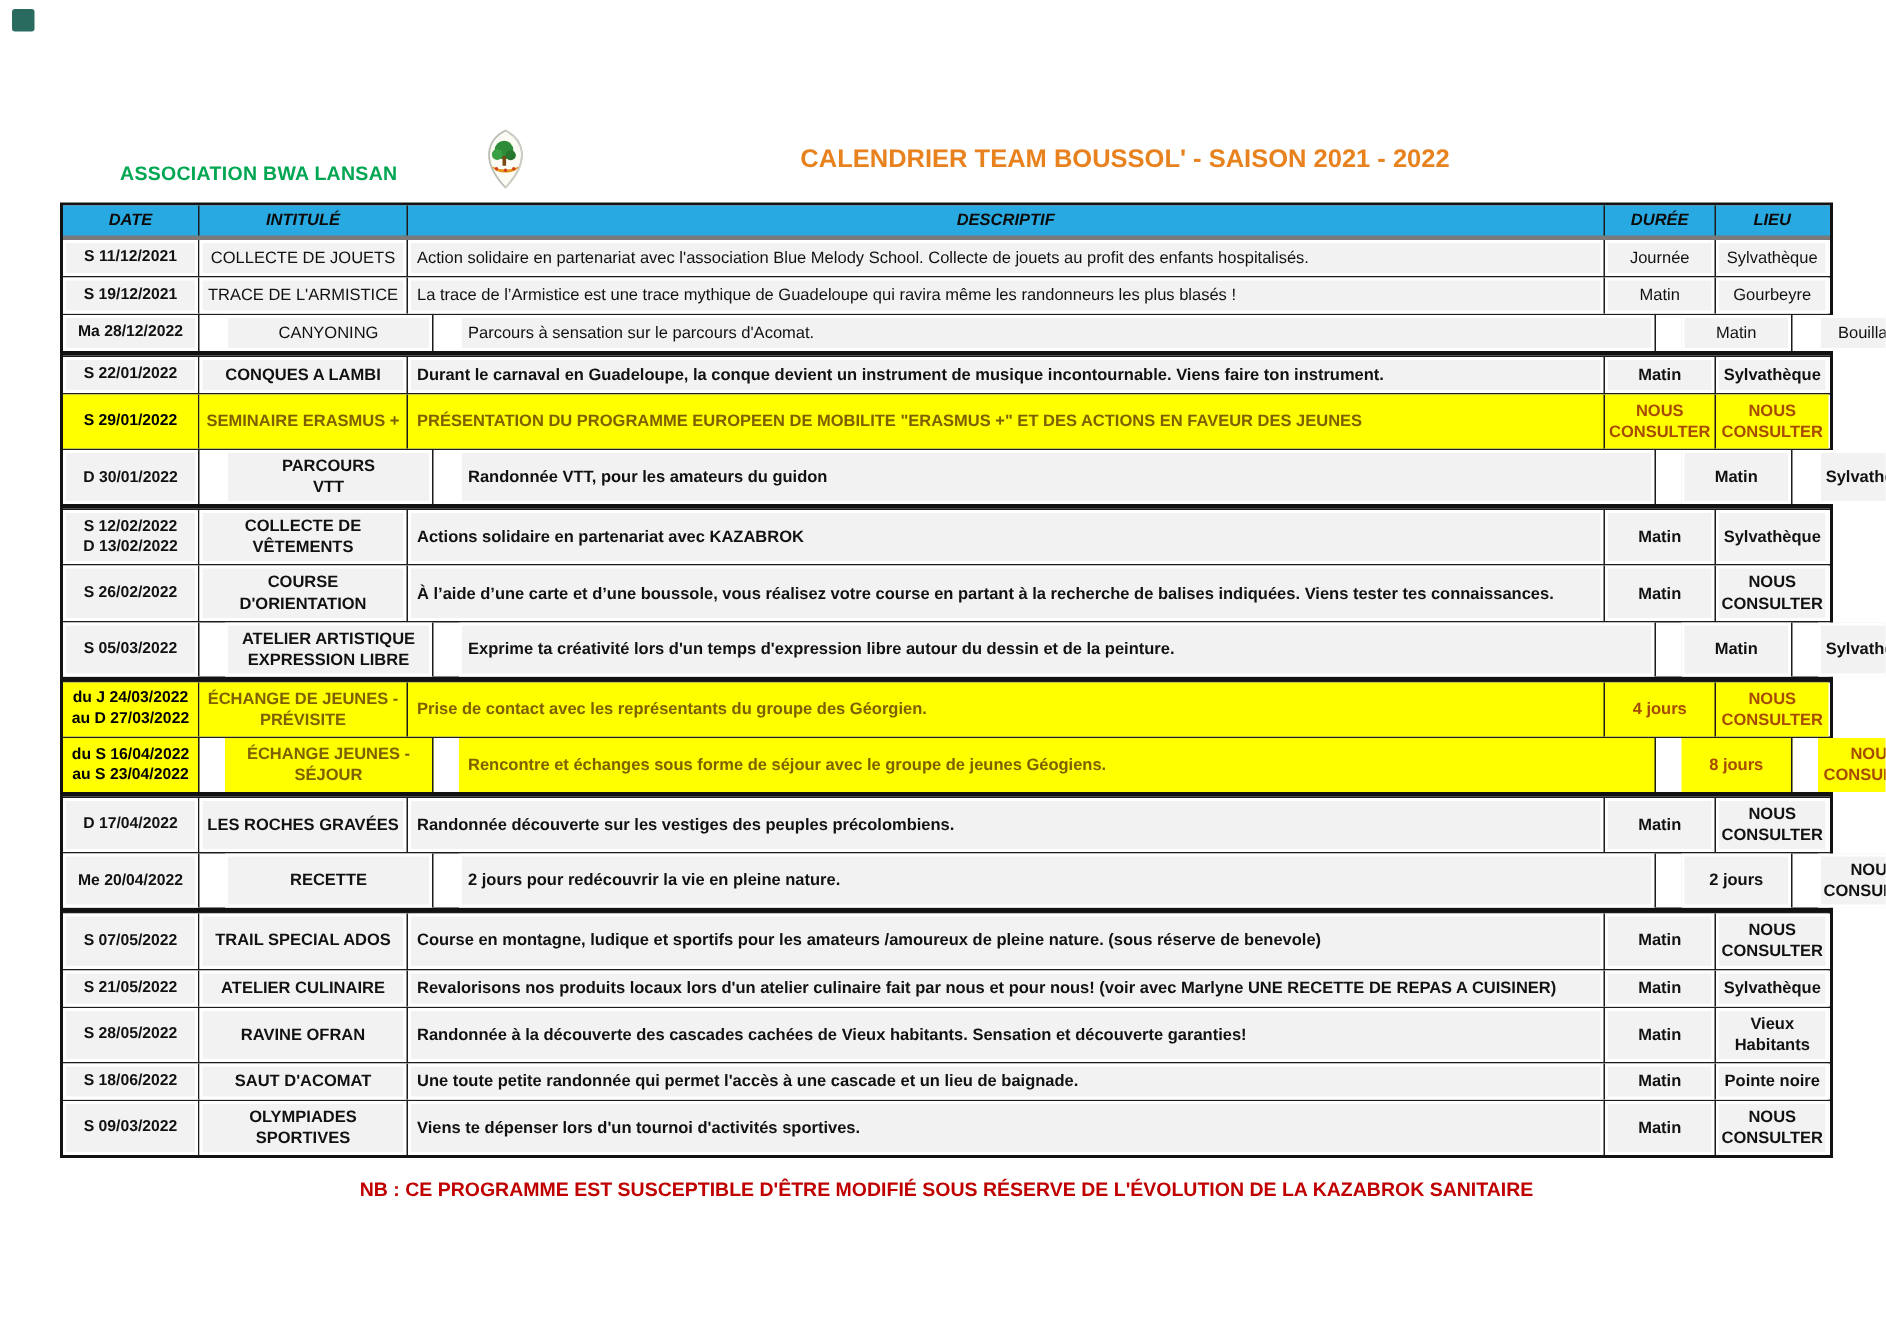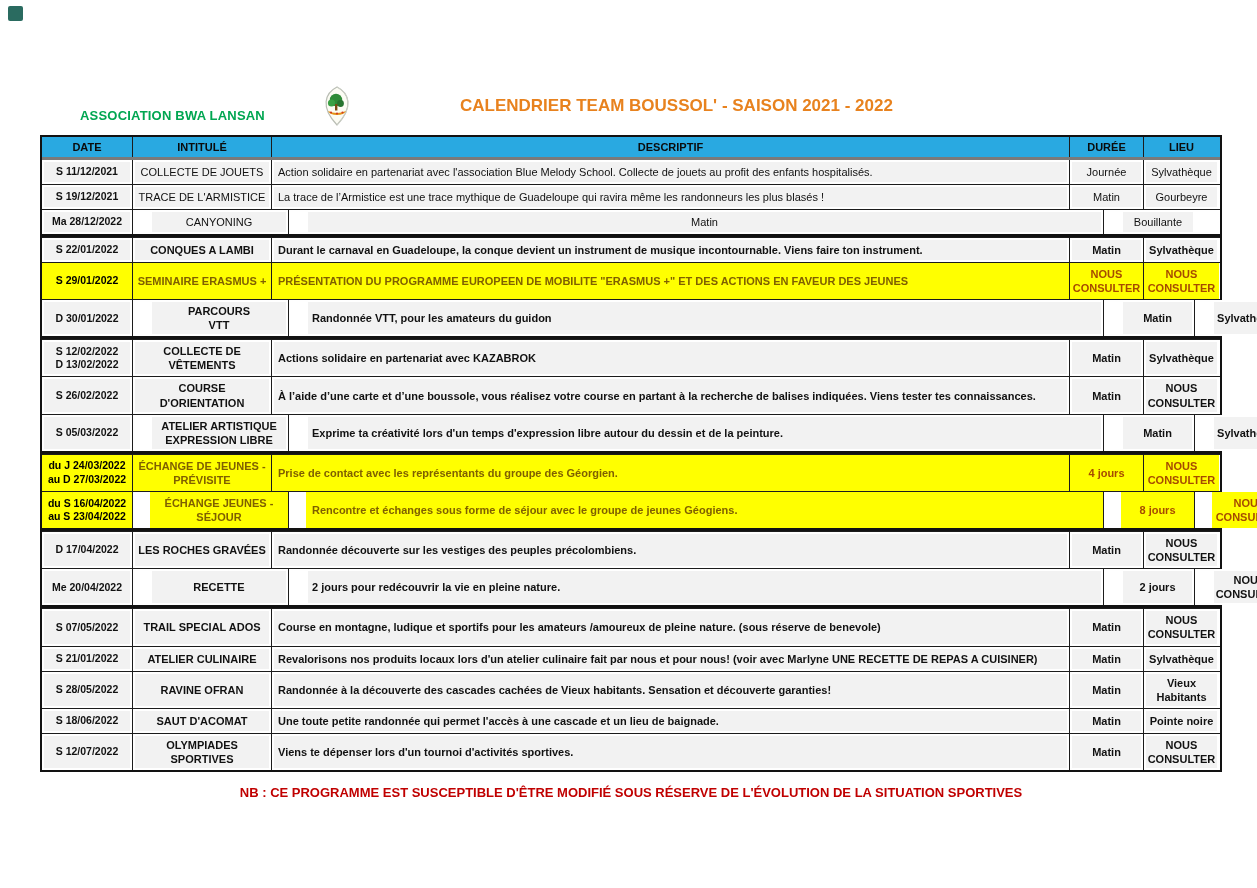--- a/index.html
+++ b/index.html
@@ -6,29 +6,29 @@
   body{
     width:1257px;height:888px;background:#ffffff;position:relative;
     font-family:"Liberation Sans", sans-serif;color:#111;
     -webkit-font-smoothing:antialiased;
   }
   .corner-mark{position:absolute;left:8px;top:6px;width:15px;height:15px;background:#2a6b60;border-radius:2px;}
 
   .doc-header{position:relative;margin:0 35px 6px 40px;padding-top:95px;height:34px;width:1182px;}
   .assoc{position:absolute;left:40px;top:108px;color:#00A651;font-weight:bold;font-size:13px;letter-spacing:.2px;}
   .logo{position:absolute;left:278px;top:86px;}
-  .doc-title{position:absolute;left:420px;top:96px;width:580px;text-align:left;color:#E8821E;font-weight:bold;font-size:17px;}
+  .doc-title{position:absolute;left:420px;top:96px;width:580px;text-align:center;color:#E8821E;font-weight:bold;font-size:17px;}
 
   .cal-table{
     margin-left:40px;width:1182px;box-sizing:border-box;
     border:2.5px solid #121212;background:#fff;
   }
   .thead{
     display:grid;grid-template-columns:91px 139px 798px 74px 75px;
-    background:#29A9E1;border-bottom:3px solid #7a7a7a;
+    background:#29A9E1;border-bottom:3px solid #7a7a7a;font-style:italic;
   }
   .th{
     display:flex;align-items:center;justify-content:center;
     font-weight:bold;font-size:11px;color:#0b0b0b;padding:4px 2px;
     border-right:1.5px solid #1c1c1c;
   }
   .th:last-child{border-right:none;}
 
   .row{
     display:grid;grid-template-columns:91px 139px 798px 74px 75px;
@@ -100,20 +100,21 @@
       <div class="row">
         <div class="cell cell-date">S 19/12/2021</div>
         <div class="cell cell-intitule">TRACE DE L'ARMISTICE</div>
         <div class="cell cell-desc">La trace de l’Armistice est une trace mythique de Guadeloupe qui ravira même les randonneurs les plus blasés !</div>
         <div class="cell cell-duree">Matin</div>
         <div class="cell cell-lieu">Gourbeyre</div>
       </div>
       <div class="row group-end">
         <div class="cell cell-date">Ma 28/12/2022</div>
         <div class="cell cell-intitule">CANYONING</div>
+        <div class="cell cell-desc">Parcours à sensation sur le parcours d'Acomat.</div>
         <div class="cell cell-duree">Matin</div>
         <div class="cell cell-lieu">Bouillante</div>
       </div>
       <div class="row bold">
         <div class="cell cell-date">S 22/01/2022</div>
         <div class="cell cell-intitule">CONQUES A LAMBI</div>
         <div class="cell cell-desc">Durant le carnaval en Guadeloupe, la conque devient un instrument de musique incontournable. Viens faire ton instrument.</div>
         <div class="cell cell-duree">Matin</div>
         <div class="cell cell-lieu">Sylvathèque</div>
       </div>
@@ -196,21 +197,21 @@
       </div>
       <div class="row bold">
         <div class="cell cell-date">S 07/05/2022</div>
         <div class="cell cell-intitule">TRAIL SPECIAL ADOS</div>
         <div class="cell cell-desc">Course en montagne, ludique et sportifs pour les amateurs /amoureux de pleine nature. (sous réserve de benevole)</div>
         <div class="cell cell-duree">Matin</div>
         <div class="cell cell-lieu">NOUS
 CONSULTER</div>
       </div>
       <div class="row bold">
-        <div class="cell cell-date">S 21/01/2022</div>
+        <div class="cell cell-date">S 21/05/2022</div>
         <div class="cell cell-intitule">ATELIER CULINAIRE</div>
         <div class="cell cell-desc">Revalorisons nos produits locaux lors d'un atelier culinaire fait par nous et pour nous! (voir avec Marlyne UNE RECETTE DE REPAS A CUISINER)</div>
         <div class="cell cell-duree">Matin</div>
         <div class="cell cell-lieu">Sylvathèque</div>
       </div>
       <div class="row bold">
         <div class="cell cell-date">S 28/05/2022</div>
         <div class="cell cell-intitule">RAVINE OFRAN</div>
         <div class="cell cell-desc">Randonnée à la découverte des cascades cachées de Vieux habitants. Sensation et découverte garanties!</div>
         <div class="cell cell-duree">Matin</div>
@@ -218,23 +219,23 @@
 Habitants</div>
       </div>
       <div class="row bold">
         <div class="cell cell-date">S 18/06/2022</div>
         <div class="cell cell-intitule">SAUT D'ACOMAT</div>
         <div class="cell cell-desc">Une toute petite randonnée qui permet l'accès à une cascade et un lieu de baignade.</div>
         <div class="cell cell-duree">Matin</div>
         <div class="cell cell-lieu">Pointe noire</div>
       </div>
       <div class="row bold">
-        <div class="cell cell-date">S 12/07/2022</div>
+        <div class="cell cell-date">S 09/03/2022</div>
         <div class="cell cell-intitule">OLYMPIADES SPORTIVES</div>
         <div class="cell cell-desc">Viens te dépenser lors d'un tournoi d'activités sportives.</div>
         <div class="cell cell-duree">Matin</div>
         <div class="cell cell-lieu">NOUS
 CONSULTER</div>
       </div>
     </div>
 </div>
 
-<div class="doc-footer">NB : CE PROGRAMME EST SUSCEPTIBLE D'ÊTRE MODIFIÉ  SOUS  RÉSERVE DE L'ÉVOLUTION DE LA SITUATION SPORTIVES</div>
+<div class="doc-footer">NB : CE PROGRAMME EST SUSCEPTIBLE D'ÊTRE MODIFIÉ  SOUS  RÉSERVE DE L'ÉVOLUTION DE LA KAZABROK SANITAIRE</div>
 
 </body></html>

